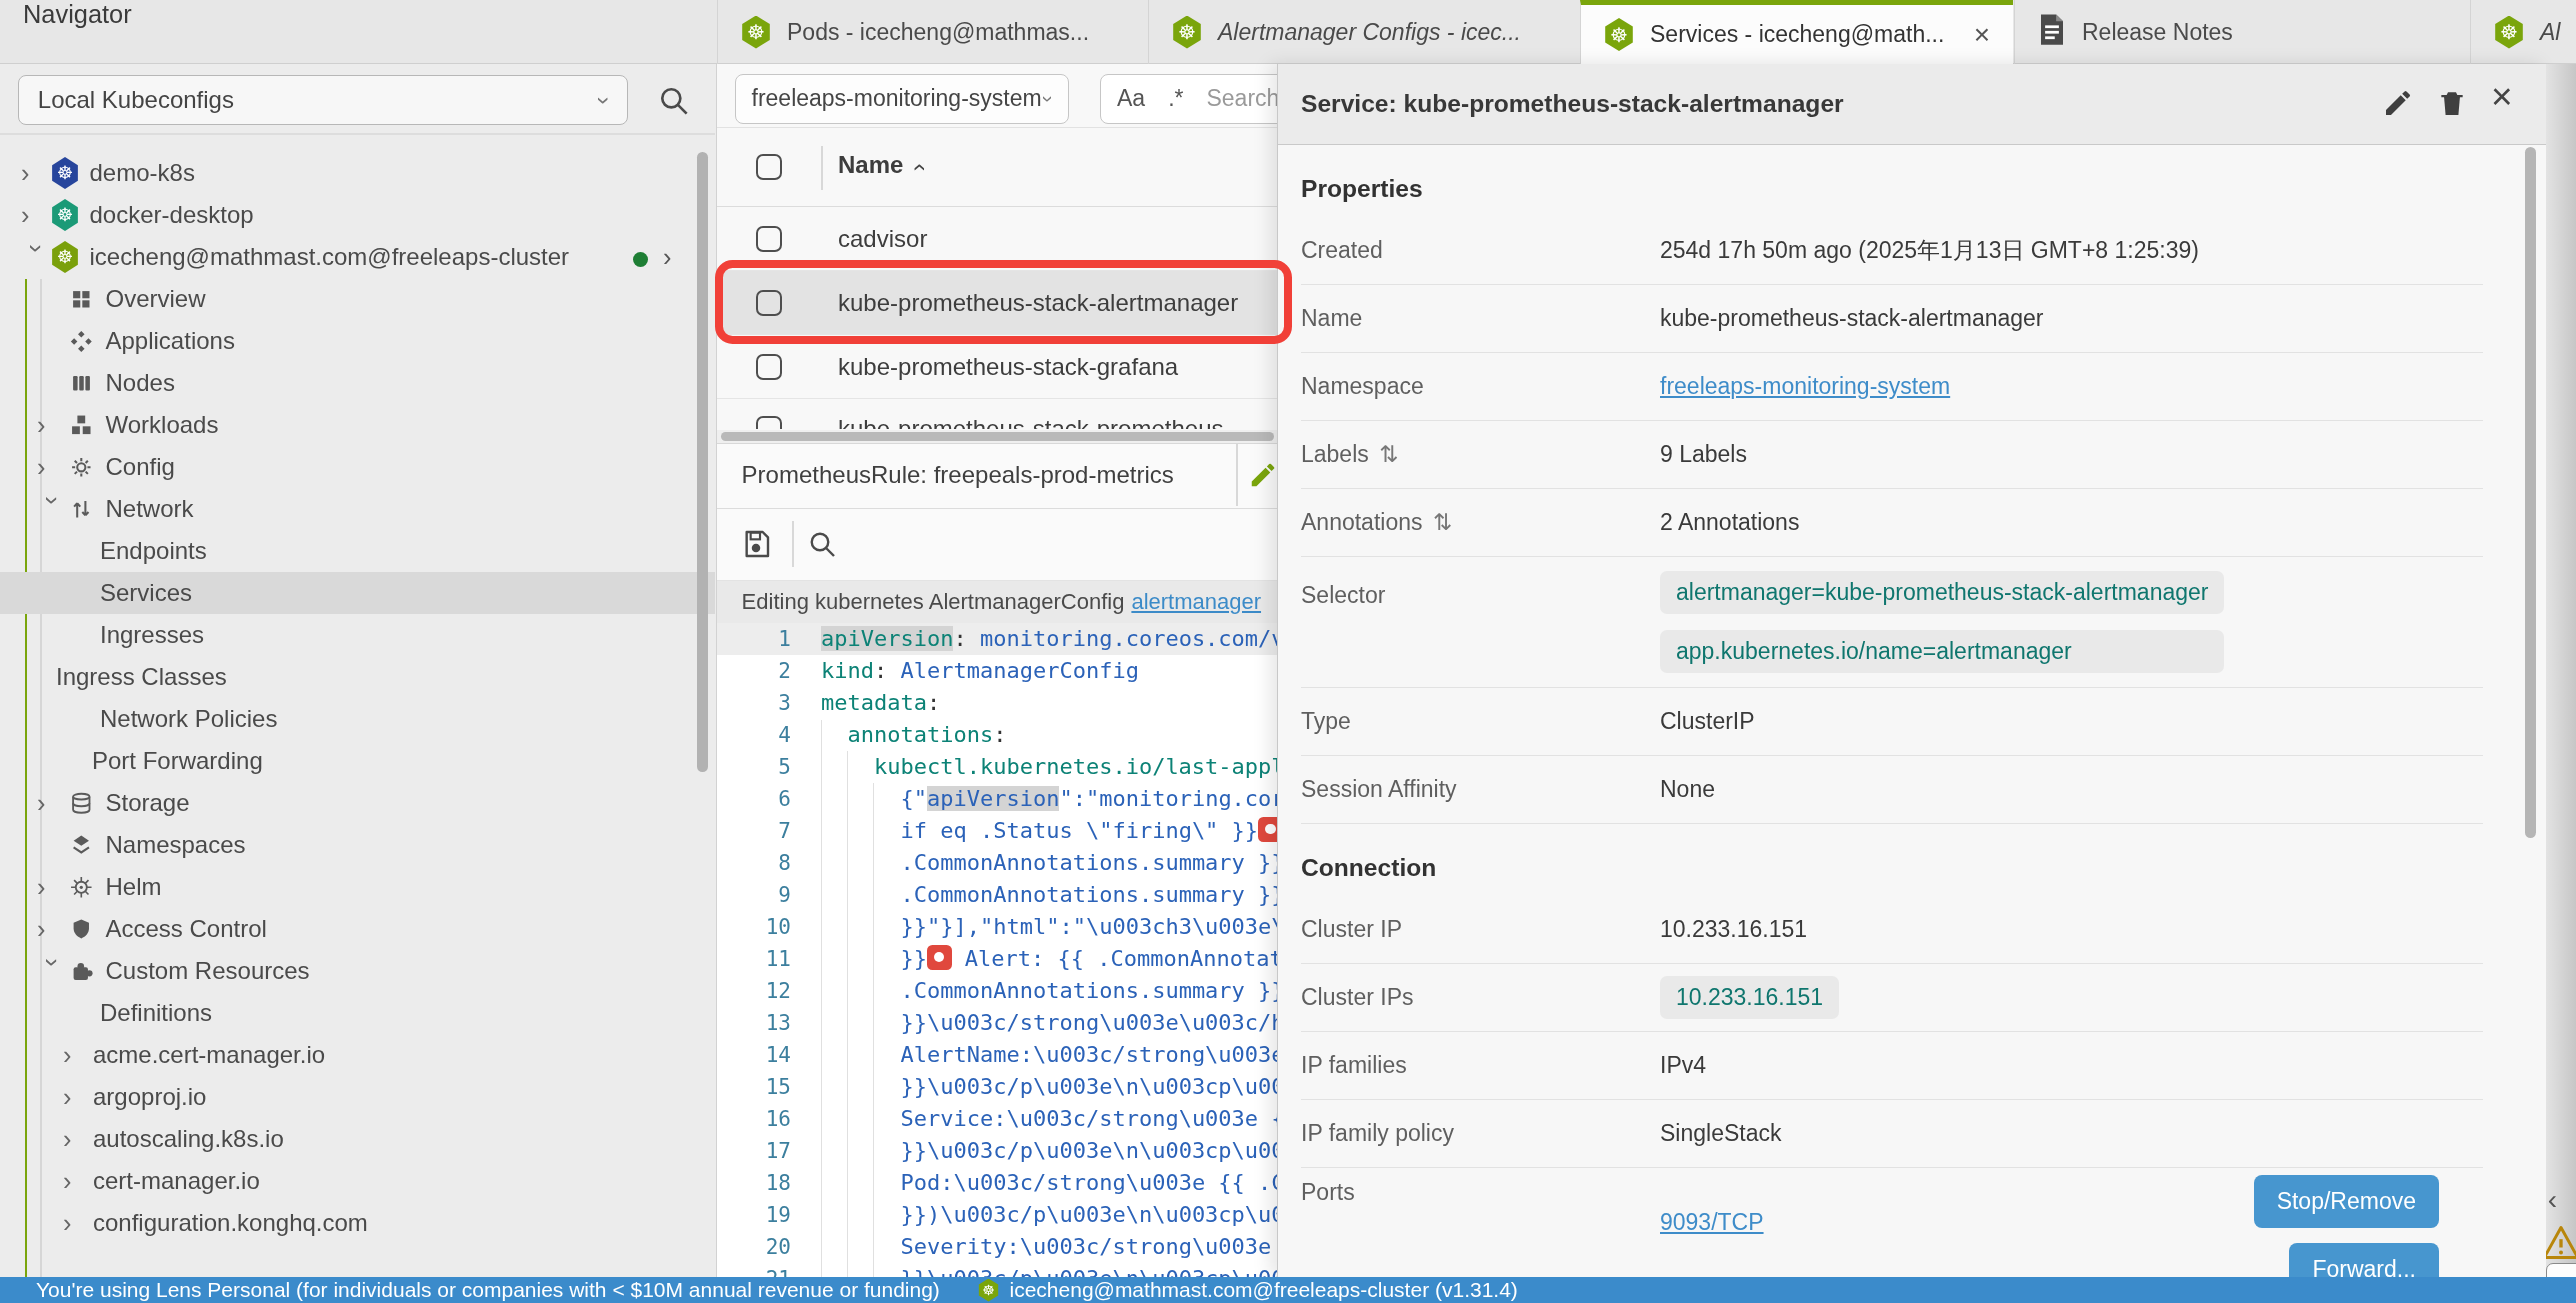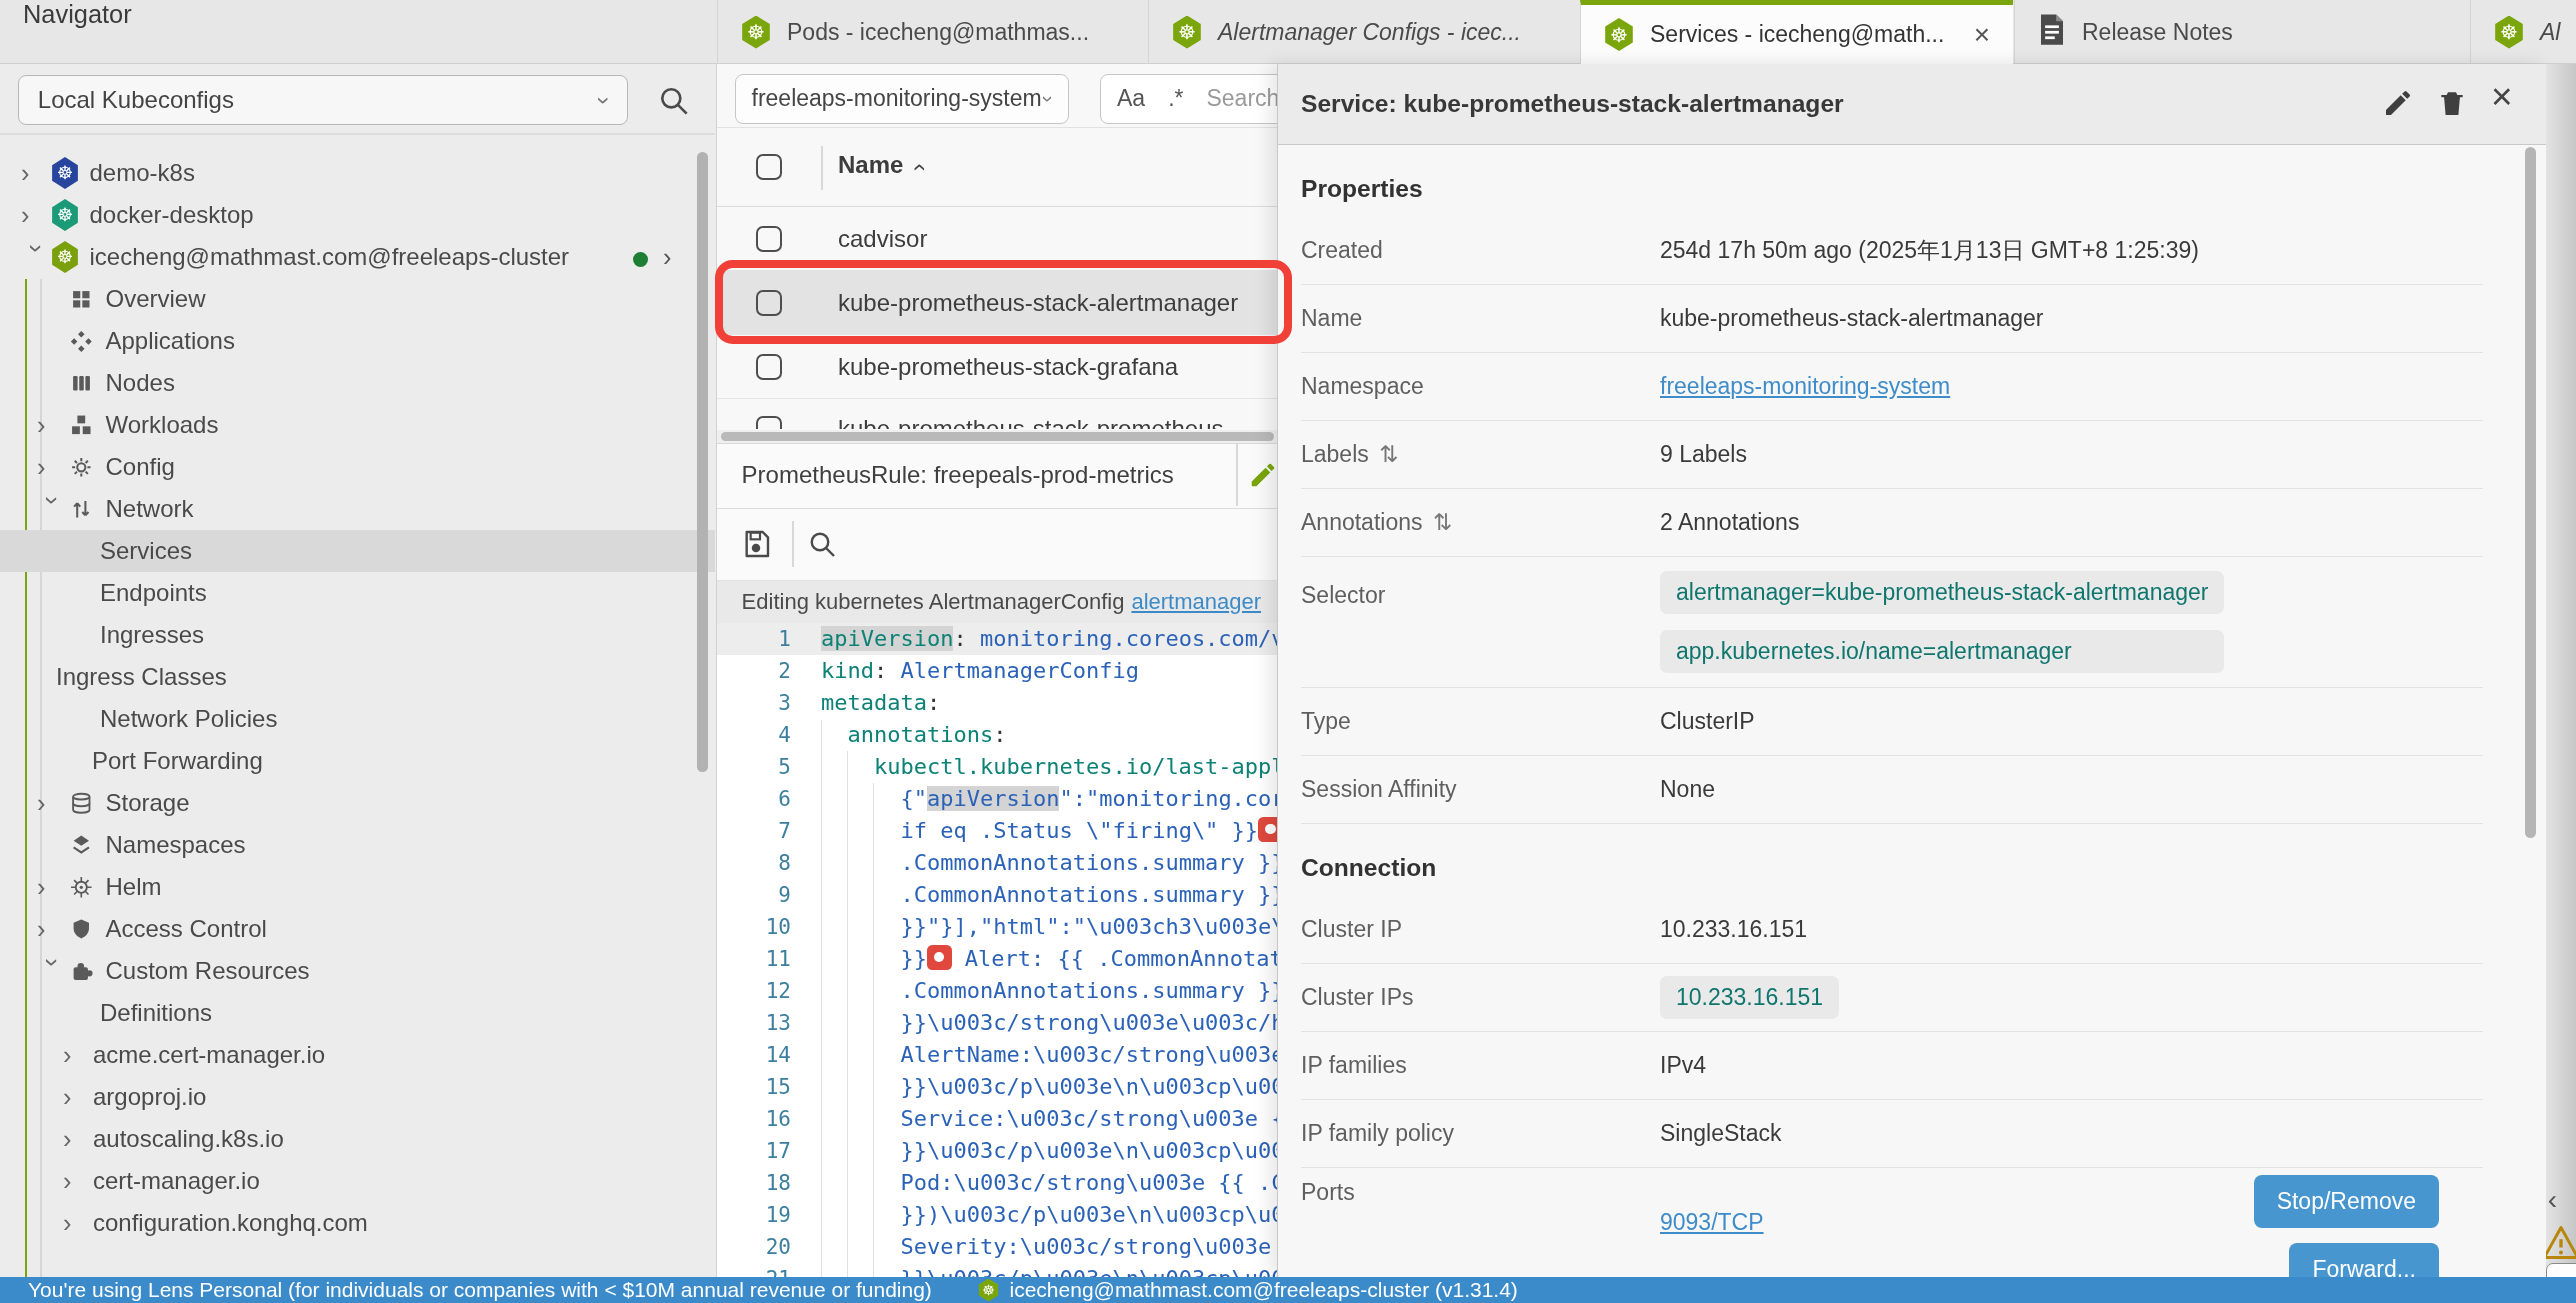--- a/index.html
+++ b/index.html
@@ -106,21 +106,21 @@
   .btn{position:absolute;background:#4796cf;color:#fff;border-radius:8px;font-size:23px;padding:0 23px;height:53px;display:flex;align-items:center;right:44px;}
   #panel-scroll{position:absolute;left:1247px;top:83px;width:11.4px;height:691px;background:#b5b5b5;border-radius:6.1px;}
   
   #edge{left:2546px;top:64px;width:30px;height:1213px;background:linear-gradient(90deg,#e3e3e3,#c6c6c6);z-index:22;overflow:hidden;}
   #edge .back{position:absolute;left:1.8px;top:1120px;font-size:28px;color:#555;}
   #edge .warn{position:absolute;left:-5.3px;top:1160px;}
   #edge .pbox{position:absolute;left:0px;top:1199px;width:39px;height:37px;background:#fdfdfd;border:1.8px solid #8a8a8a;border-radius:7px;}
   
   #annotation{left:715px;top:260px;width:577px;height:84px;border:8px solid #f14038;border-radius:17.5px;box-sizing:border-box;z-index:40;pointer-events:none;}
   #statusbar{left:0;top:1277px;width:2576px;height:26px;background:#3b8bcb;color:#fff;display:flex;align-items:center;font-size:21px;z-index:30;}
-  #statusbar .lic{margin-left:28px;white-space:nowrap;}
+  #statusbar .lic{margin-left:36px;white-space:nowrap;}
   #statusbar .cluster{position:absolute;left:978px;display:flex;align-items:center;gap:10.5px;white-space:nowrap;}
   #statusbar .hex{width:21px;height:23px;background:#7aa50b;font-size:14px;}
 </style>
 </head>
 <body>
 
 <div id="app">
 
   <div id="tabbar" class="abs">
     <div id="nav-title" class="abs">
@@ -245,25 +245,25 @@
         <div class="trow" style="padding-left: 37px;">
           <span class="chev open">›</span>
           <span class="ticon">
             <svg width="24.6" height="24.6" viewBox="0 0 24 24">
               <path d="M8 20V6M8 6l-3 3.4M8 6l3 3.4" fill="none" stroke="#5a5a5a" stroke-width="2"></path>
               <path d="M16 4v14M16 18l-3-3.4M16 18l3-3.4" fill="none" stroke="#5a5a5a" stroke-width="2"></path>
             </svg>
           </span>
           <span>Network</span>
         </div>
+        <div class="trow" style="padding-left: 100px;">
+          <span>Endpoints</span>
+        </div>
         <div class="trow sel" style="padding-left: 100px;">
           <span>Services</span>
-        </div>
-        <div class="trow" style="padding-left: 100px;">
-          <span>Endpoints</span>
         </div>
         <div class="trow" style="padding-left: 100px;">
           <span>Ingresses</span>
         </div>
         <div class="trow" style="padding-left: 56px;">
           <span>Ingress Classes</span>
         </div>
         <div class="trow" style="padding-left: 100px;">
           <span>Network Policies</span>
         </div>

